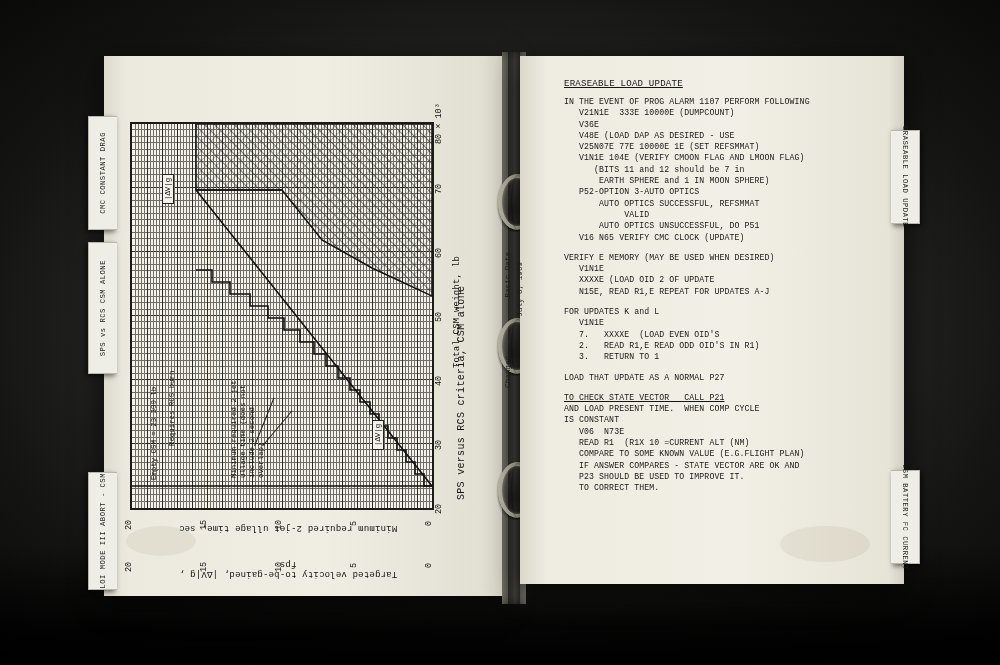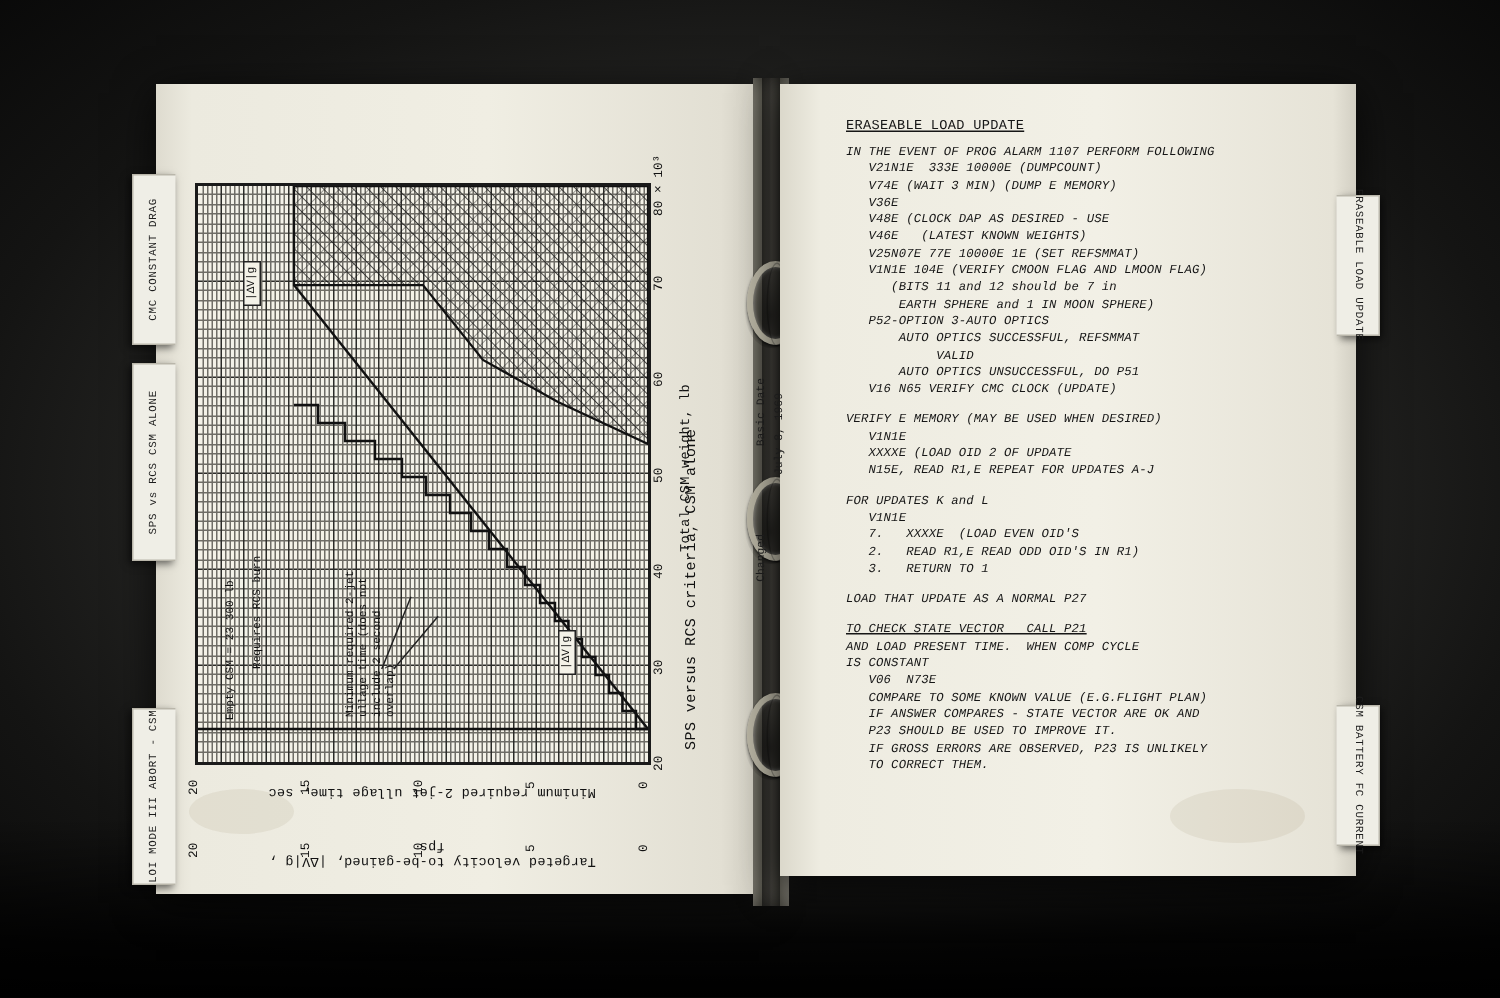--- a/index.html
+++ b/index.html
@@ -79,21 +79,21 @@
   .axtitle{position:absolute;font-size:9px;color:#111;letter-spacing:.2px;}
 
   .ann{position:absolute;font-size:7.4px;color:#111;line-height:9px;}
   .boxlab{position:absolute;font-size:7.4px;color:#111;border:1px solid #222;background:#f4f2e8;padding:1px 3px;}
 
   .leader{position:absolute;background:#222;height:1px;transform-origin:left center;}
 
   
   .rtext{position:absolute;left:44px;top:22px;width:316px;color:#161616;}
   .rtext .hdr{font-size:9.1px;text-decoration:underline;letter-spacing:.2px;margin-bottom:7px;}
-  .rtext .ln{font-size:8.2px;line-height:11.3px;white-space:pre;letter-spacing:.1px;font-style:italic;}
+  .rtext .ln{font-size:8.2px;line-height:11.3px;white-space:pre;letter-spacing:.1px;}
   .rtext .ln.u{text-decoration:underline;}
   .rtext .gap{height:9px;}
 
   
   .datecol{position:absolute;left:400px;top:196px;width:30px;height:200px;}
   .datecol div{position:absolute;writing-mode:vertical-rl;transform:rotate(180deg);
     font-size:7.6px;color:#1b1b1b;white-space:nowrap;}
 
   
   .stain{position:absolute;border-radius:50%;pointer-events:none;}
@@ -369,24 +369,22 @@
     <div class="ring r2"></div>
     <div class="ring r3"></div>
 
     <div class="page page-right">
 
       <div class="rtext">
         <div class="hdr">ERASEABLE LOAD UPDATE</div>
         <div id="rlines">
             <div class="ln">IN THE EVENT OF PROG ALARM 1107 PERFORM FOLLOWING</div>
             <div class="ln">   V21N1E  333E 10000E (DUMPCOUNT)</div>
-            <div class="ln">   V74E (WAIT 3 MIN) (DUMP E MEMORY)</div>
             <div class="ln">   V36E</div>
-            <div class="ln">   V48E (CLOCK DAP AS DESIRED - USE</div>
-            <div class="ln">   V46E   (LATEST KNOWN WEIGHTS)</div>
+            <div class="ln">   V48E (LOAD DAP AS DESIRED - USE</div>
             <div class="ln">   V25N07E 77E 10000E 1E (SET REFSMMAT)</div>
             <div class="ln">   V1N1E 104E (VERIFY CMOON FLAG AND LMOON FLAG)</div>
             <div class="ln">      (BITS 11 and 12 should be 7 in</div>
             <div class="ln">       EARTH SPHERE and 1 IN MOON SPHERE)</div>
             <div class="ln">   P52-OPTION 3-AUTO OPTICS</div>
             <div class="ln">       AUTO OPTICS SUCCESSFUL, REFSMMAT</div>
             <div class="ln">            VALID</div>
             <div class="ln">       AUTO OPTICS UNSUCCESSFUL, DO P51</div>
             <div class="ln">   V16 N65 VERIFY CMC CLOCK (UPDATE)</div>
             <div class="gap"></div>
@@ -400,24 +398,24 @@
             <div class="ln">   7.   XXXXE  (LOAD EVEN OID'S</div>
             <div class="ln">   2.   READ R1,E READ ODD OID'S IN R1)</div>
             <div class="ln">   3.   RETURN TO 1</div>
             <div class="gap"></div>
             <div class="ln">LOAD THAT UPDATE AS A NORMAL P27</div>
             <div class="gap"></div>
             <div class="ln u">TO CHECK STATE VECTOR   CALL P21</div>
             <div class="ln">AND LOAD PRESENT TIME.  WHEN COMP CYCLE</div>
             <div class="ln">IS CONSTANT</div>
             <div class="ln">   V06  N73E</div>
+            <div class="ln">   READ R1  (R1X 10 =CURRENT ALT (NM)</div>
             <div class="ln">   COMPARE TO SOME KNOWN VALUE (E.G.FLIGHT PLAN)</div>
             <div class="ln">   IF ANSWER COMPARES - STATE VECTOR ARE OK AND</div>
             <div class="ln">   P23 SHOULD BE USED TO IMPROVE IT.</div>
-            <div class="ln">   IF GROSS ERRORS ARE OBSERVED, P23 IS UNLIKELY</div>
             <div class="ln">   TO CORRECT THEM.</div>
           </div>
       </div>
 
       <div class="rtab" style="top:74px;height:92px;">
         <span>ERASEABLE LOAD UPDATE</span>
       </div>
       <div class="rtab" style="top:414px;height:92px;">
         <span>CSM BATTERY FC CURRENT</span>
       </div>

